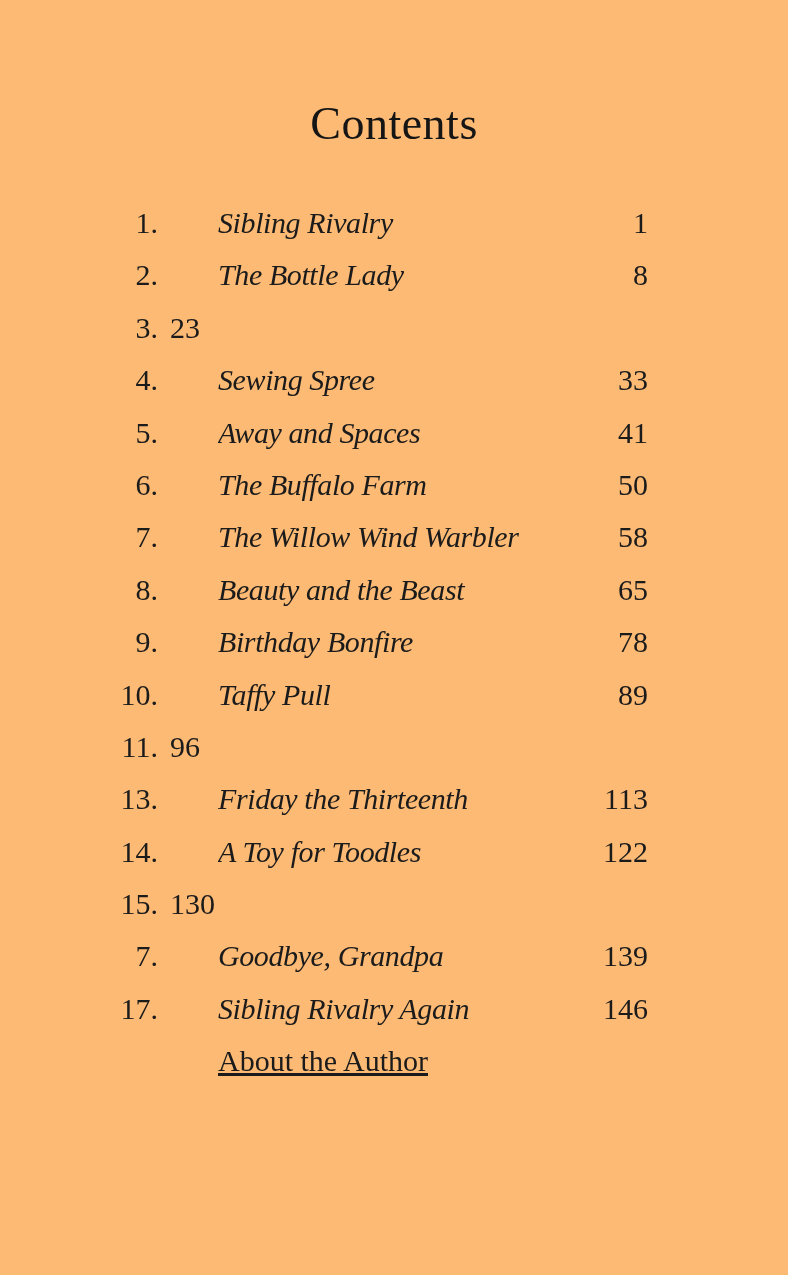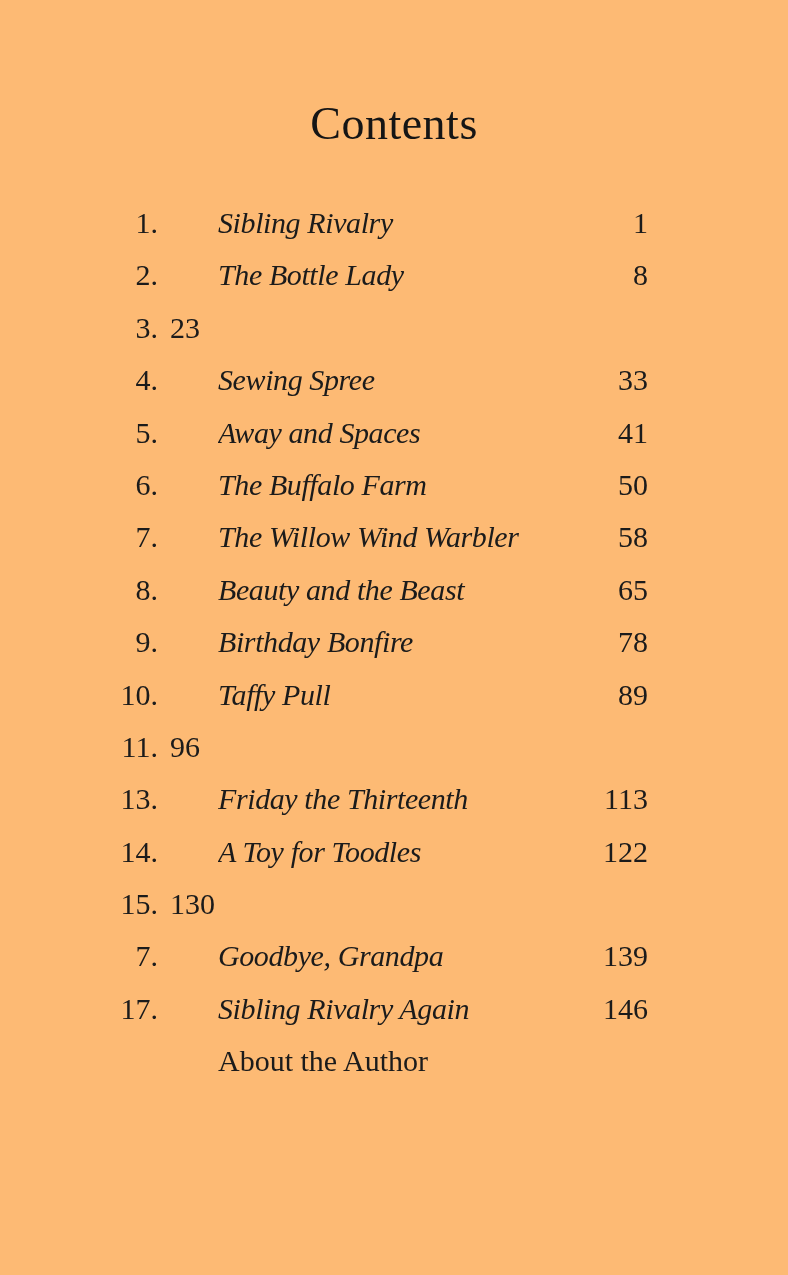--- a/index.html
+++ b/index.html
@@ -47,20 +47,21 @@
   .chapter-title {
     flex: 1 1 auto;
     margin-left: 60px;
     font-style: italic;
     letter-spacing: -0.4px;
     overflow: hidden;
   }
   .chapter-title.roman {
     font-style: normal;
     letter-spacing: 0;
+    text-decoration: underline;
   }
   .chapter-page {
     flex: 0 0 auto;
     text-align: right;
     padding-left: 12px;
   }
 </style>
 </head>
 <body>
 

